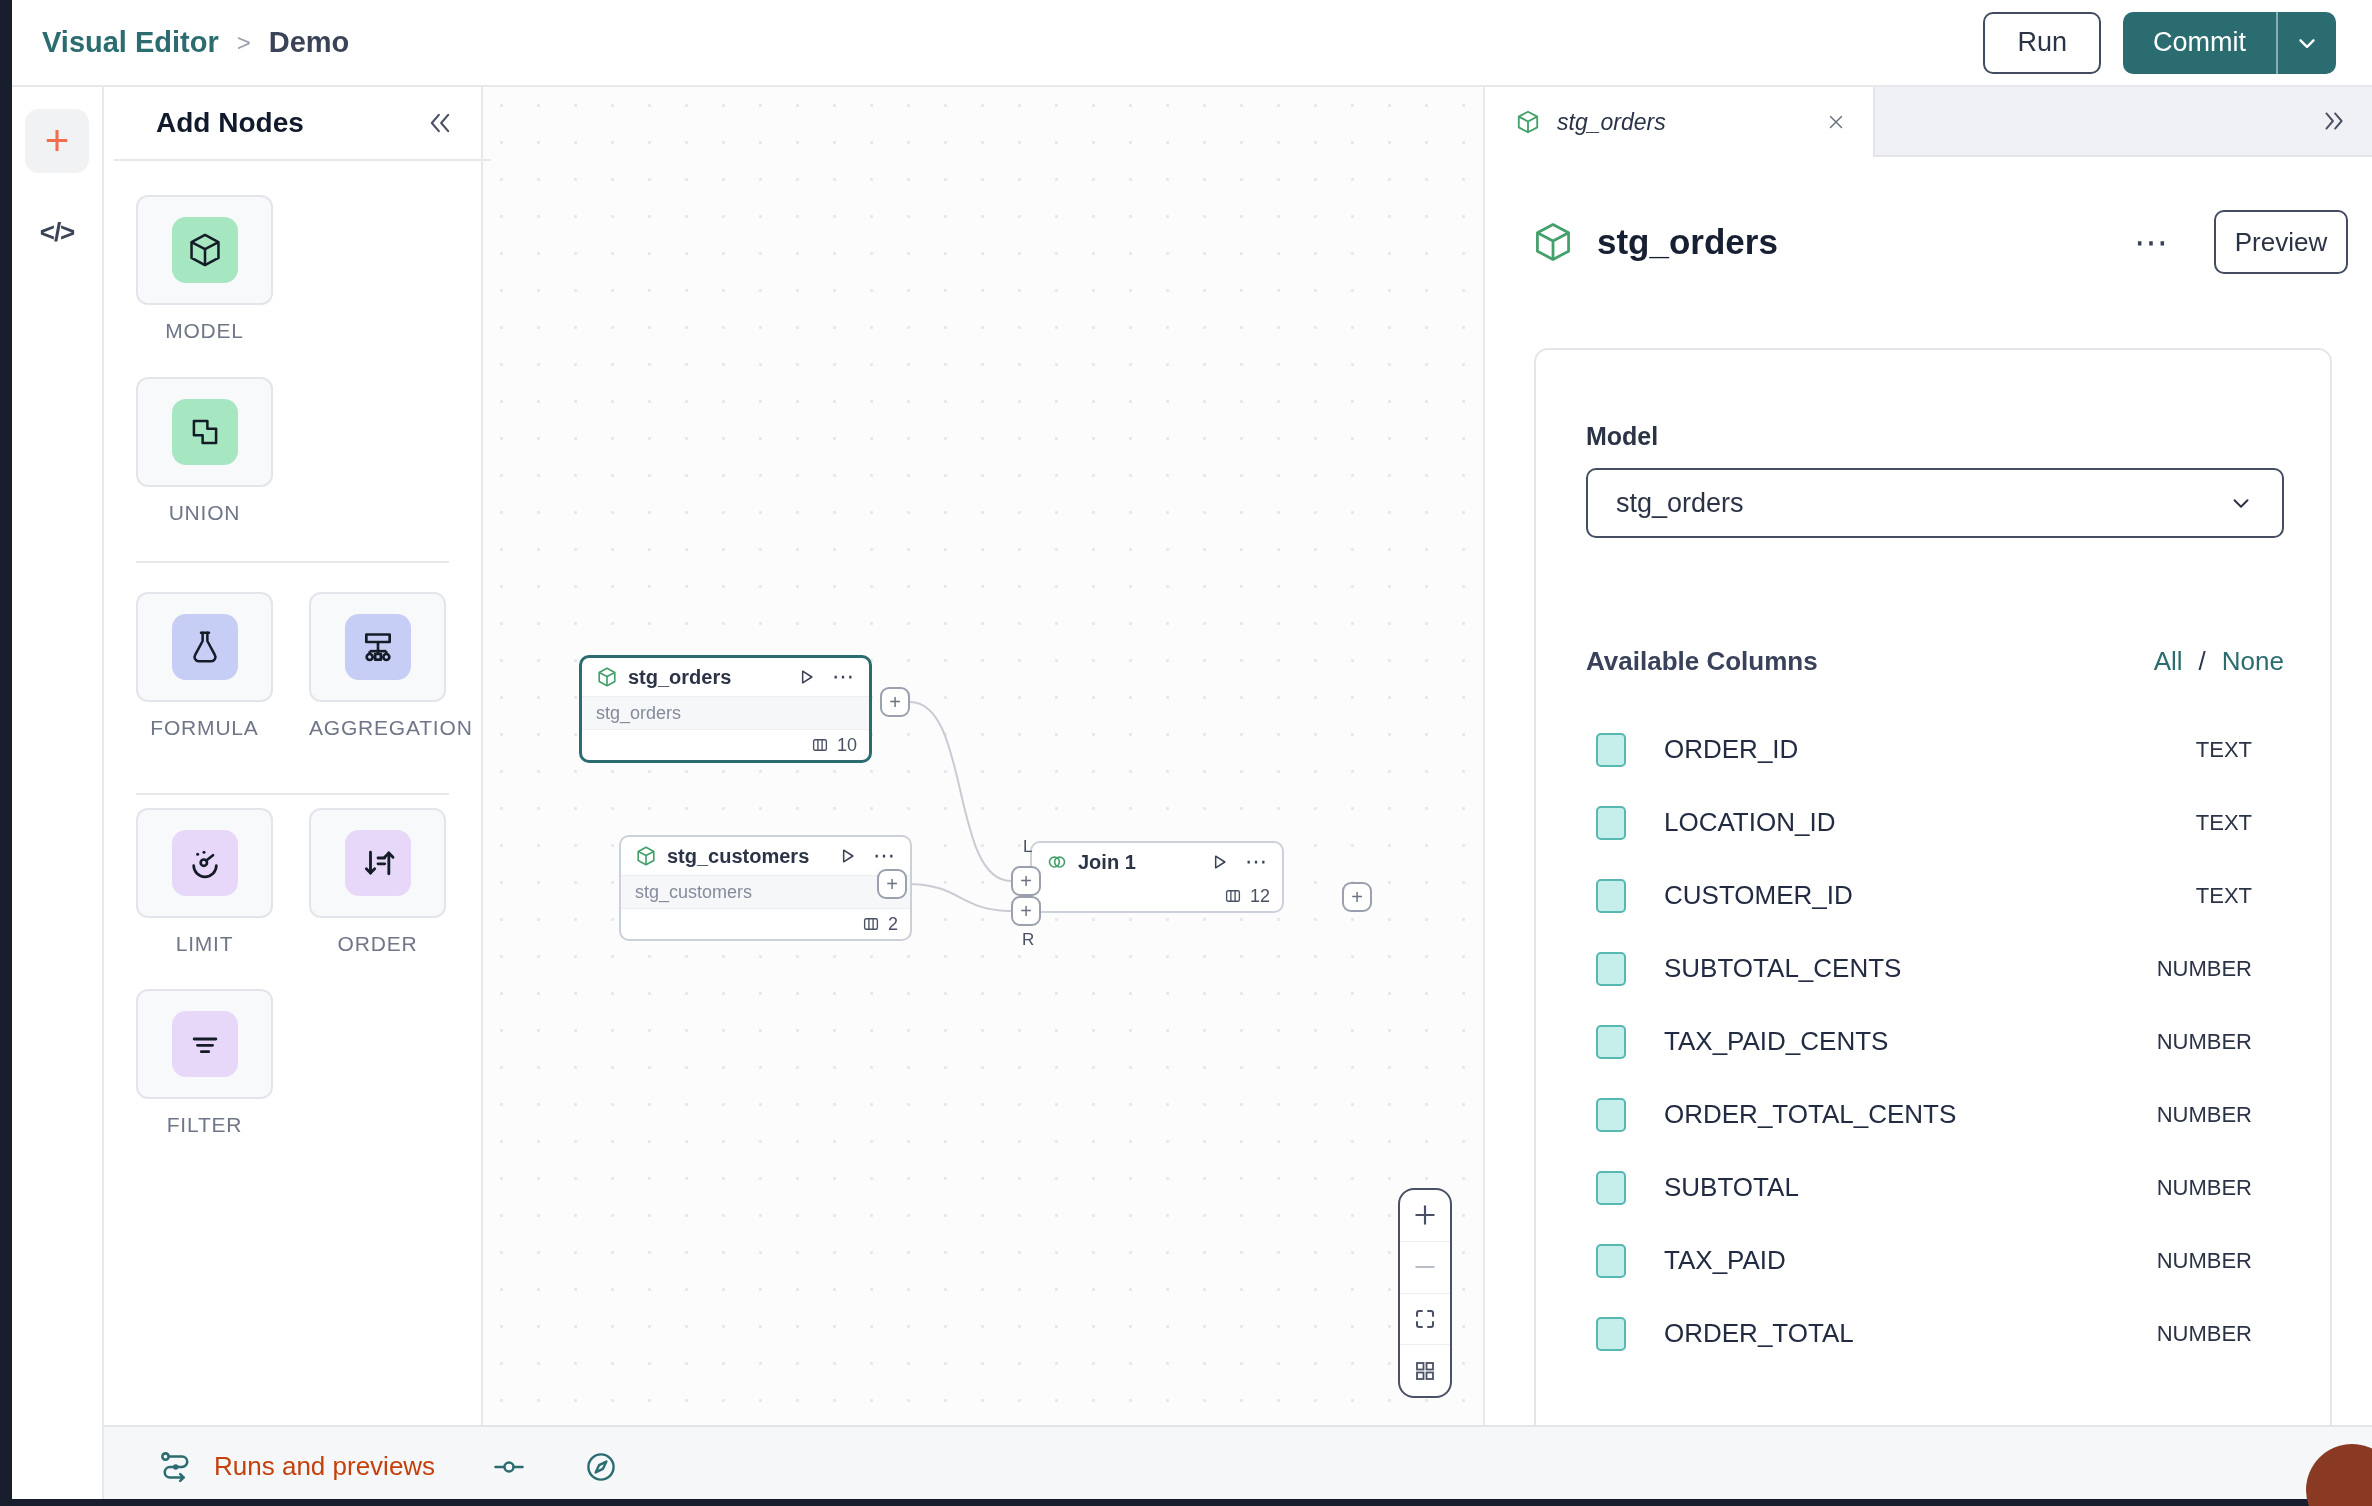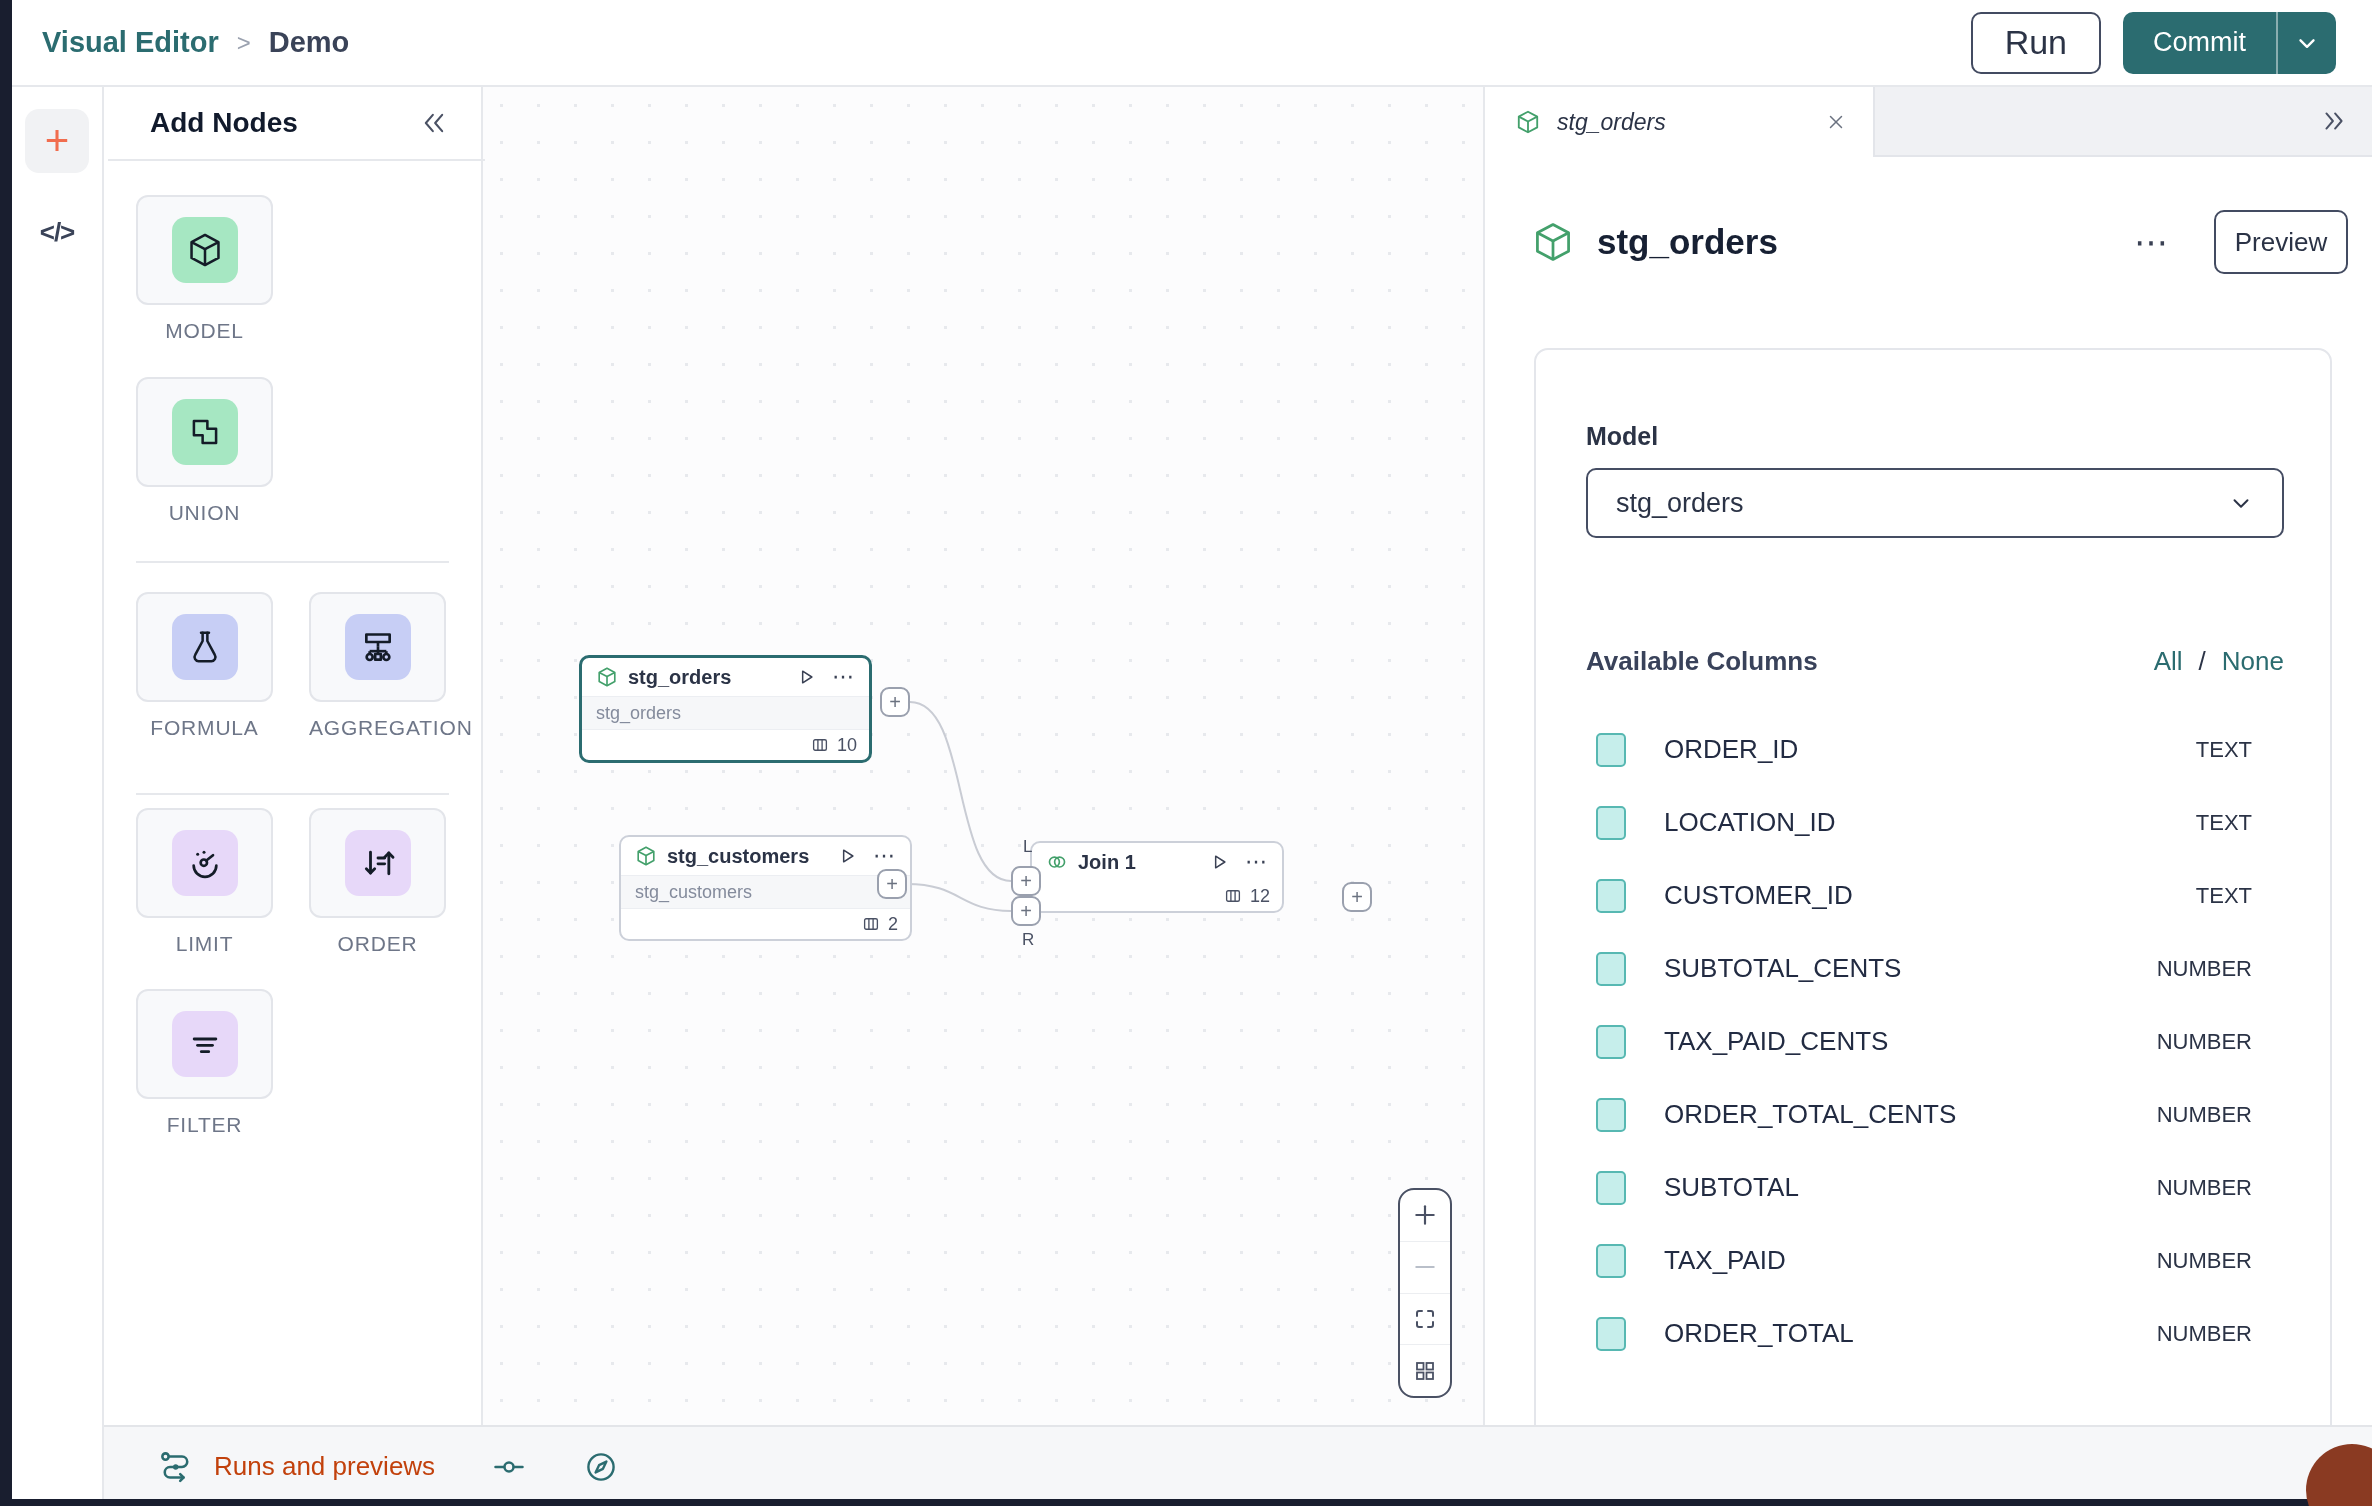--- a/index.html
+++ b/index.html
@@ -9,40 +9,40 @@
 
   
   .topbar { position:absolute; left:0; top:0; width:2372px; height:87px; background:#fff;
             border-bottom:2px solid #e6e8ec; display:flex; align-items:center; z-index:30; }
   .breadcrumb { display:flex; align-items:center; margin-left:42px; gap:18px; }
   .bc-root { font-size:29px; font-weight:bold; color:#2b6c70; }
   .bc-sep  { font-size:24px; color:#9aa1af; }
   .bc-cur  { font-size:29px; font-weight:bold; color:#3a4358; }
   .topbar-actions { margin-left:auto; margin-right:36px; display:flex; align-items:center; gap:22px; }
   .btn-run { height:62px; padding:0 32px; border:2.5px solid #434b61; border-radius:10px;
-             background:#fff; font-size:34px; color:#2b3346; display:flex; align-items:center; }
+             background:#fff; font-size:27px; color:#2b3346; display:flex; align-items:center; }
   .btn-commit { height:62px; border-radius:10px; background:#2b6c70; color:#fff; display:flex;
                 align-items:stretch; overflow:hidden; }
   .btn-commit-main { padding:0 30px; font-size:27px; display:flex; align-items:center; }
   .btn-commit-divider { width:2px; background:rgba(255,255,255,.45); }
   .btn-commit-caret { width:58px; display:flex; align-items:center; justify-content:center; }
 
   
   .left-strip { position:absolute; left:0; top:0; width:12px; height:1506px; background:#191e2f; z-index:40; }
   .bottom-strip { position:absolute; left:0; bottom:0; width:2372px; height:7px; background:#191e2f; z-index:45; }
   .rail { position:absolute; left:12px; top:87px; width:92px; height:1419px; background:#fff;
           border-right:2px solid #e6e8ec; display:flex; flex-direction:column; align-items:center; z-index:20; }
   .rail-plus { margin-top:22px; width:64px; height:64px; border-radius:14px; background:#f1f2f4;
                display:flex; align-items:center; justify-content:center; font-size:42px; color:#f16d4e; }
   .rail-code { margin-top:44px; font-size:26px; font-weight:bold; color:#3a4358; letter-spacing:-1px; }
 
   
   .addpanel { position:absolute; left:104px; top:87px; width:379px; height:1338px; background:#fff;
               border-right:2px solid #e6e8ec; z-index:10; }
-  .addpanel-header { position:absolute; left:4px; top:0; width:100%; height:74px; border-bottom:2px solid #e6e8ec;
+  .addpanel-header { position:absolute; left:10px; top:0; width:100%; height:74px; border-bottom:2px solid #e6e8ec;
                      display:flex; align-items:center; justify-content:space-between; padding:0 34px 0 42px; }
   .addpanel-title { font-size:28px; font-weight:bold; color:#111a2c; }
   .collapse-icon { color:#4a5164; display:flex; }
   .tile { position:absolute; width:137px; text-align:center; }
   .tile-box { width:137px; height:110px; background:#f8f9fb; border:2px solid #e3e5ea; border-radius:12px;
               display:flex; align-items:center; justify-content:center; }
   .tile-chip { width:66px; height:66px; border-radius:14px; display:flex; align-items:center; justify-content:center; color:#141c28; }
   .chip-green { background:#a6e7c2; }
   .chip-blue  { background:#c7cef5; }
   .chip-purple{ background:#e7d8f9; }

